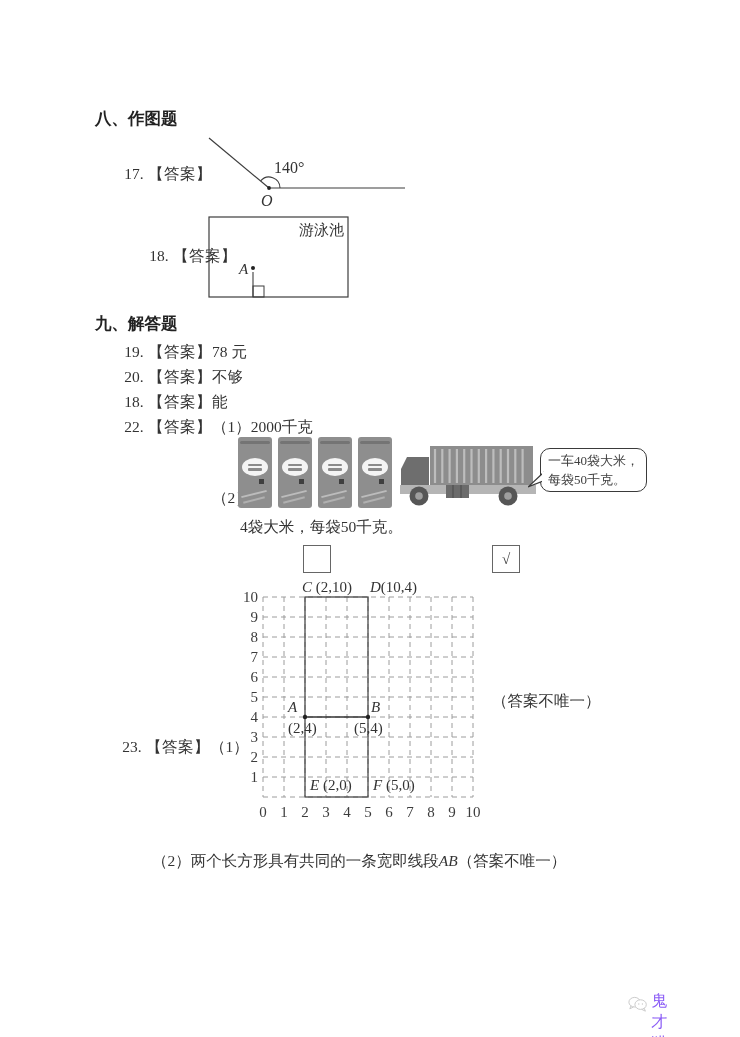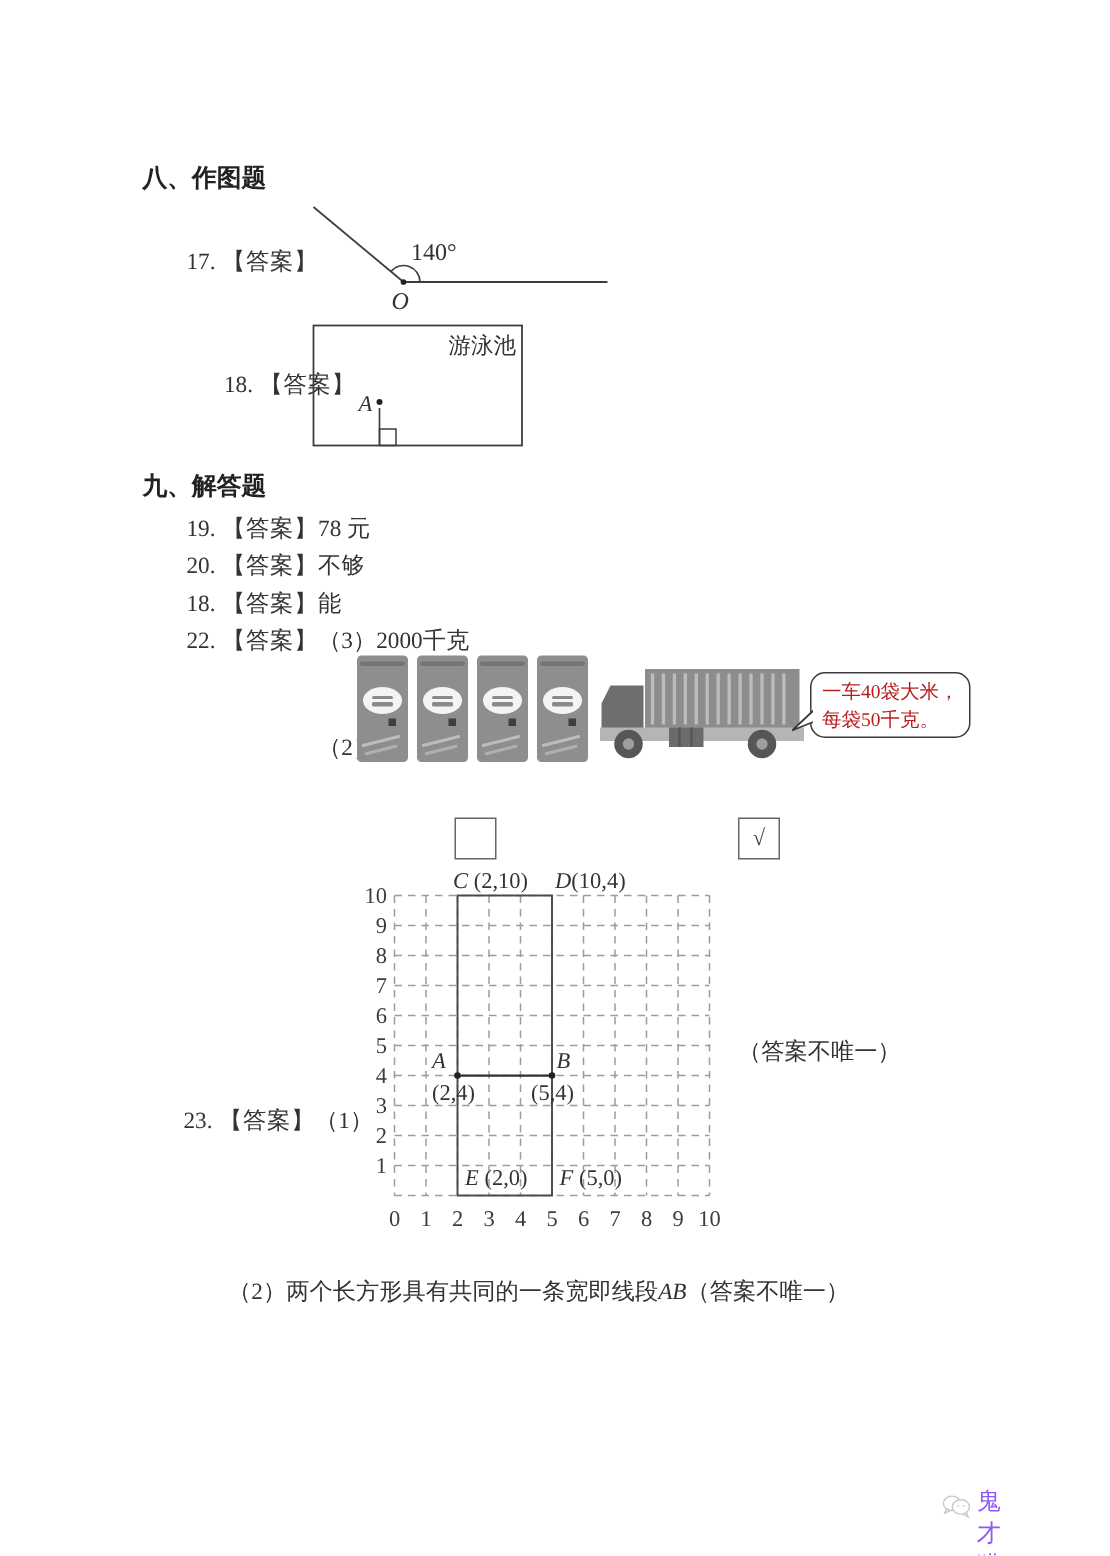--- a/index.html
+++ b/index.html
@@ -7,21 +7,21 @@
         font-family:"Liberation Serif",serif;color:#2f2f2f;}
   .abs{position:absolute;}
   .heading{font-family:"Liberation Sans",sans-serif;font-weight:700;font-size:16.5px;color:#222;}
   .item-line{font-size:15.5px;white-space:nowrap;color:#333;text-align:center;}
   .item-line .num{display:inline-block;min-width:28px;}
   .tag{letter-spacing:0.5px;}
   .figure-svg{position:absolute;}
   .option-box{position:absolute;width:26px;height:26px;border:1.3px solid #666;background:#fff;
               display:flex;align-items:center;justify-content:center;font-size:15px;color:#444;}
   .bubble{position:absolute;border:1.5px solid #3a3a3a;border-radius:10px;background:#fff;
-          padding:2px 7px;font-size:13px;line-height:19px;color:#b91c1c;white-space:nowrap;}
+          padding:2px 7px;font-size:13px;line-height:19px;color:#404040;white-space:nowrap;}
   .bubble svg{position:absolute;left:-13px;top:22px;}
   .bags{position:absolute;display:flex;gap:6px;}
   .bag{position:relative;width:34px;height:71px;background:#8e8e8e;border-radius:3px;overflow:hidden;}
   .bag .crimp{position:absolute;left:2px;right:2px;top:4px;height:3px;background:#747474;border-radius:2px;}
   .bag .oval{position:absolute;left:4px;top:21px;width:26px;height:18px;background:#f4f4f4;
              border-radius:50%;display:flex;flex-direction:column;align-items:center;justify-content:center;gap:2px;}
   .bag .oval i{display:block;width:14px;height:2.5px;background:#8a8a8a;border-radius:1px;}
   .bag .chip{position:absolute;left:21px;top:42px;width:5px;height:5px;background:#3f3f3f;}
   .bag .streak{position:absolute;left:3px;top:56px;width:26px;height:2px;background:#bcbcbc;transform:rotate(-14deg);}
   .bag .streak2{position:absolute;left:5px;top:62px;width:22px;height:2px;background:#b0b0b0;transform:rotate(-14deg);}
@@ -71,21 +71,21 @@
   <div class="abs item-line" style="left:120px;top:342px;font-family:Liberation Serif, serif;">
     <span class="num">19.</span><span class="tag">【答案】</span><span>78 元</span>
   </div>
   <div class="abs item-line" style="left:120px;top:367px;">
     <span class="num">20.</span><span class="tag">【答案】</span><span>不够</span>
   </div>
   <div class="abs item-line" style="left:120px;top:392px;">
     <span class="num">18.</span><span class="tag">【答案】</span><span>能</span>
   </div>
   <div class="abs item-line" style="left:120px;top:417px;">
-    <span class="num">22.</span><span class="tag">【答案】</span><span>（3）2000千克</span>
+    <span class="num">22.</span><span class="tag">【答案】</span><span>（1）2000千克</span>
   </div>
 
   <div class="abs item-line" style="left:212px;top:488px;">（2）</div>
 
   <div class="bags" style="left:238px;top:437px;">
     <div class="bag">
         <div class="crimp"></div>
         <div class="oval">
           <i></i>
           <i></i>
@@ -156,20 +156,21 @@
 
   <div class="bubble" style="left:540px;top:448px;">
     <svg width="16" height="18" viewBox="0 0 16 18">
       <path d="M 15 2 L 0 16 L 15 10 Z" fill="#ffffff" stroke="#3a3a3a" stroke-width="1.2"></path>
       <rect x="14" y="1" width="3" height="11" fill="#ffffff"></rect>
     </svg>
     <div>一车40袋大米，</div>
     <div>每袋50千克。</div>
   </div>
 
+  <div class="abs item-line" style="left:240px;top:517px;">4袋大米，每袋50千克。</div>
 
   <div class="option-box" style="left:303px;top:545px;"></div>
   <div class="option-box" style="left:492px;top:545px;">√</div>
 
   <div class="abs item-line" style="left:118px;top:691px;margin-top:46px;">
     <span class="num">23.</span><span class="tag">【答案】</span><span>（1）</span>
   </div>
   <div class="abs note" style="left:492px;top:691px;">（答案不唯一）</div>
 
   <svg id="grid-svg" class="figure-svg" style="left:230px;top:570px;" width="270" height="260" viewBox="0 0 270 260">

